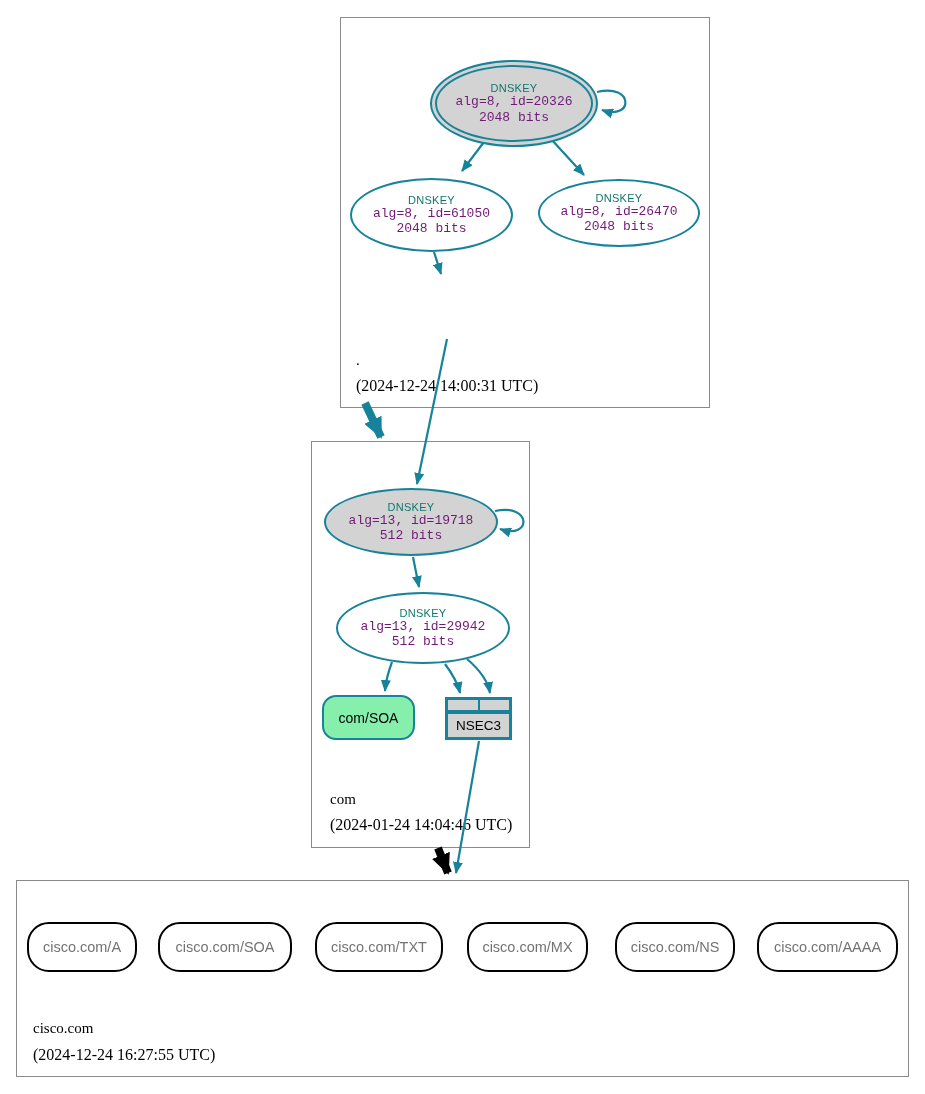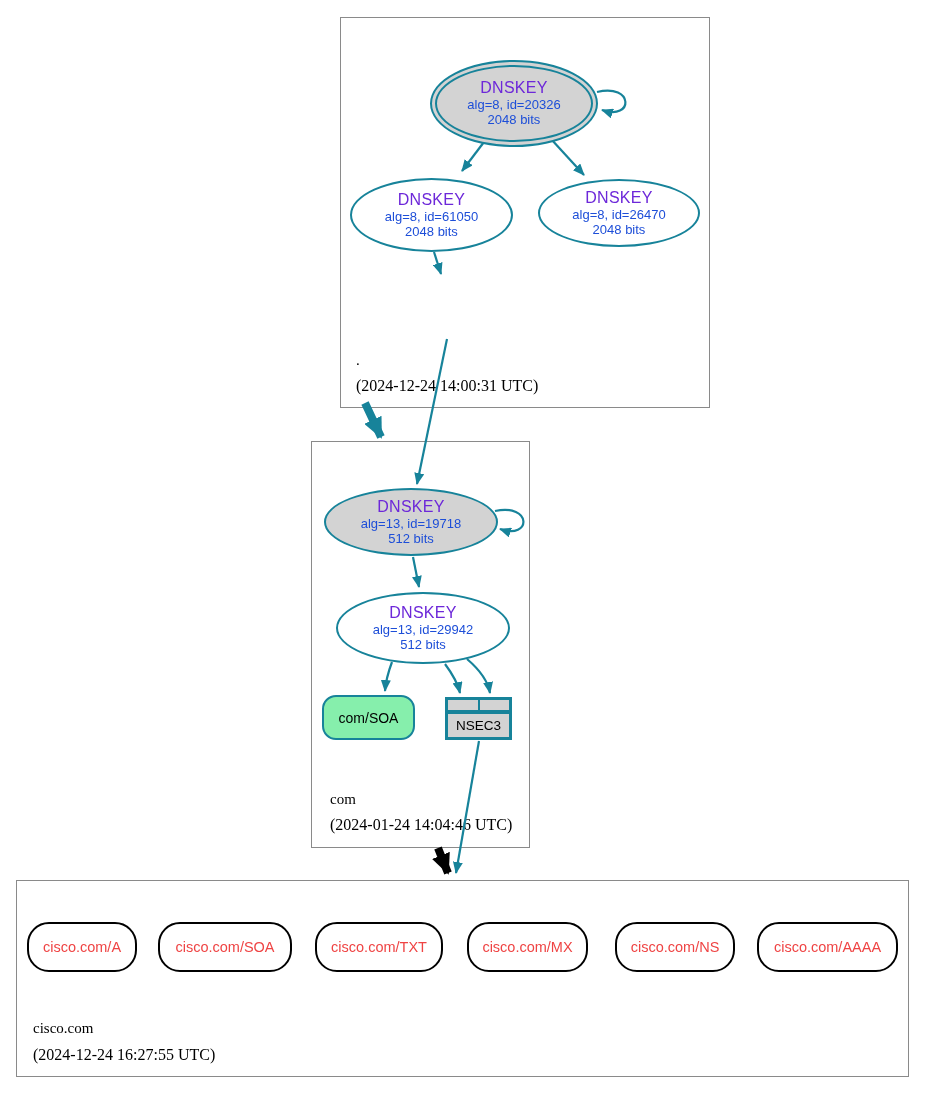--- a/index.html
+++ b/index.html
@@ -28,22 +28,22 @@
 
   svg#edges{position:absolute;left:0;top:0;pointer-events:none;}
 
   .ellipse{
     position:absolute;border-radius:50%;box-sizing:border-box;
     display:flex;flex-direction:column;align-items:center;justify-content:center;
     text-align:center;border:2.2px solid var(--teal);background:#fff;
   }
   .ellipse.gray{background:var(--grayfill);}
   .ring{position:absolute;inset:3px;border:2px solid var(--teal);border-radius:50%;pointer-events:none;}
-  .node-title{font-size:16px;line-height:1.12;color:#6d28d9;letter-spacing:.3px;}
-  .node-detail{font-family:Liberation Sans, sans-serif;font-size:13px;line-height:1.18;color:#1d4ed8;}
+  .node-title{font-size:11px;line-height:1.12;color:#0f766e;letter-spacing:.3px;}
+  .node-detail{font-family:Liberation Mono, monospace;font-size:13px;line-height:1.18;color:#701a75;}
 
   #node-root-ksk{left:430px;top:60px;width:168px;height:87px;border-width:2.5px;}
   #node-root-zsk{left:350px;top:178px;width:163px;height:74px;}
   #node-root-zsk2{left:538px;top:179px;width:162px;height:68px;}
   #node-root-ds{left:380px;top:278px;width:128px;height:60px;}
   #node-com-ksk{left:324px;top:488px;width:174px;height:68px;border-width:2.5px;}
   #node-com-zsk{left:336px;top:592px;width:174px;height:72px;}
 
   #node-com-soa{
     position:absolute;left:322px;top:695px;width:93px;height:45px;box-sizing:border-box;
@@ -58,21 +58,21 @@
   #node-nsec3 .nsec3-cell{flex:1;background:var(--grayfill);}
   #node-nsec3 .nsec3-main{
     flex:1;background:var(--grayfill);display:flex;align-items:center;justify-content:center;
     font-size:13.5px;color:#000;
   }
 
   .record{
     position:absolute;top:922px;height:50px;box-sizing:border-box;background:#fff;
     border:2.5px solid #000;border-radius:22px;
     display:flex;align-items:center;justify-content:center;
-    font-size:14.5px;color:#ef4444;
+    font-size:14.5px;color:#737373;
   }
   #rec-a{left:27px;width:110px;}
   #rec-soa{left:158px;width:134px;}
   #rec-txt{left:315px;width:128px;}
   #rec-mx{left:467px;width:121px;}
   #rec-ns{left:615px;width:120px;}
   #rec-aaaa{left:757px;width:141px;}
 </style>
 </head>
 <body>

